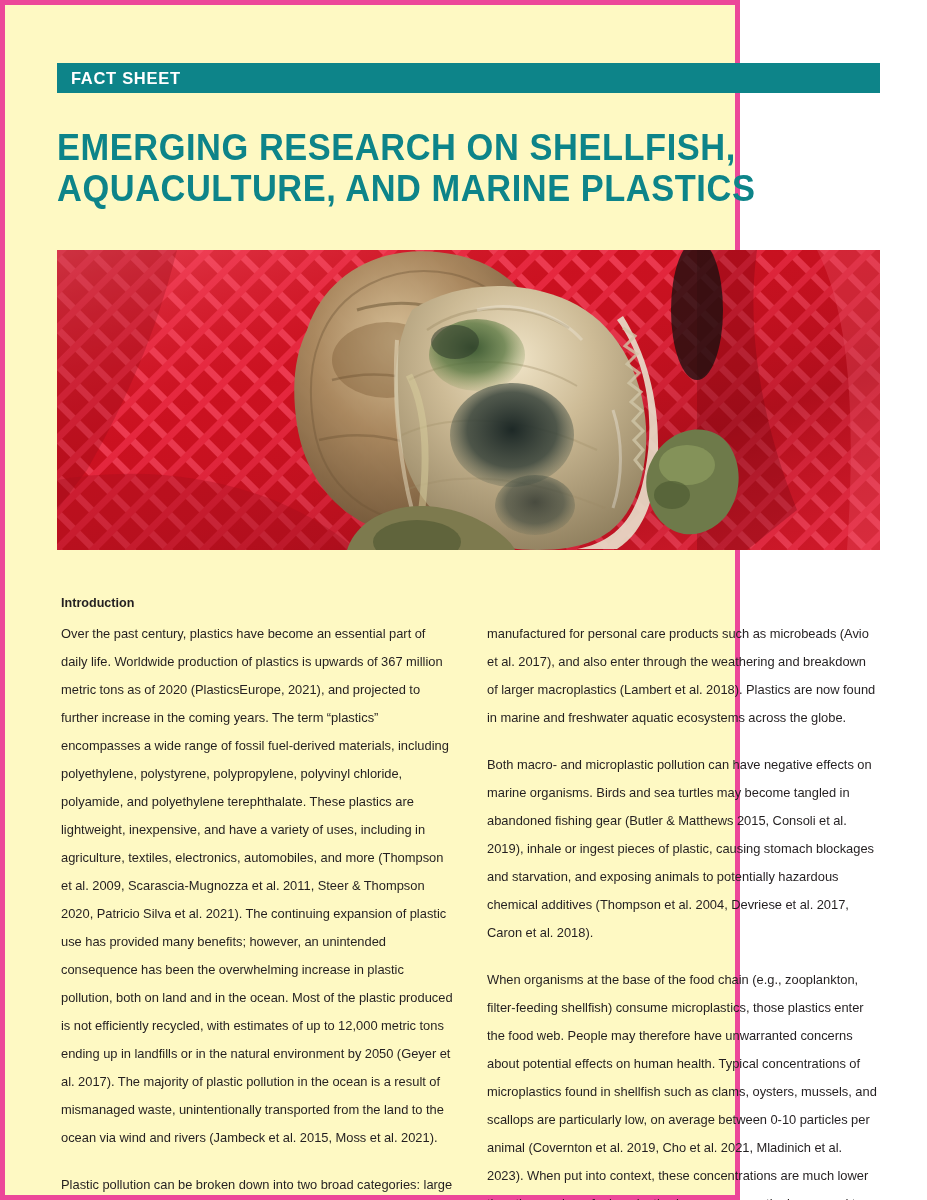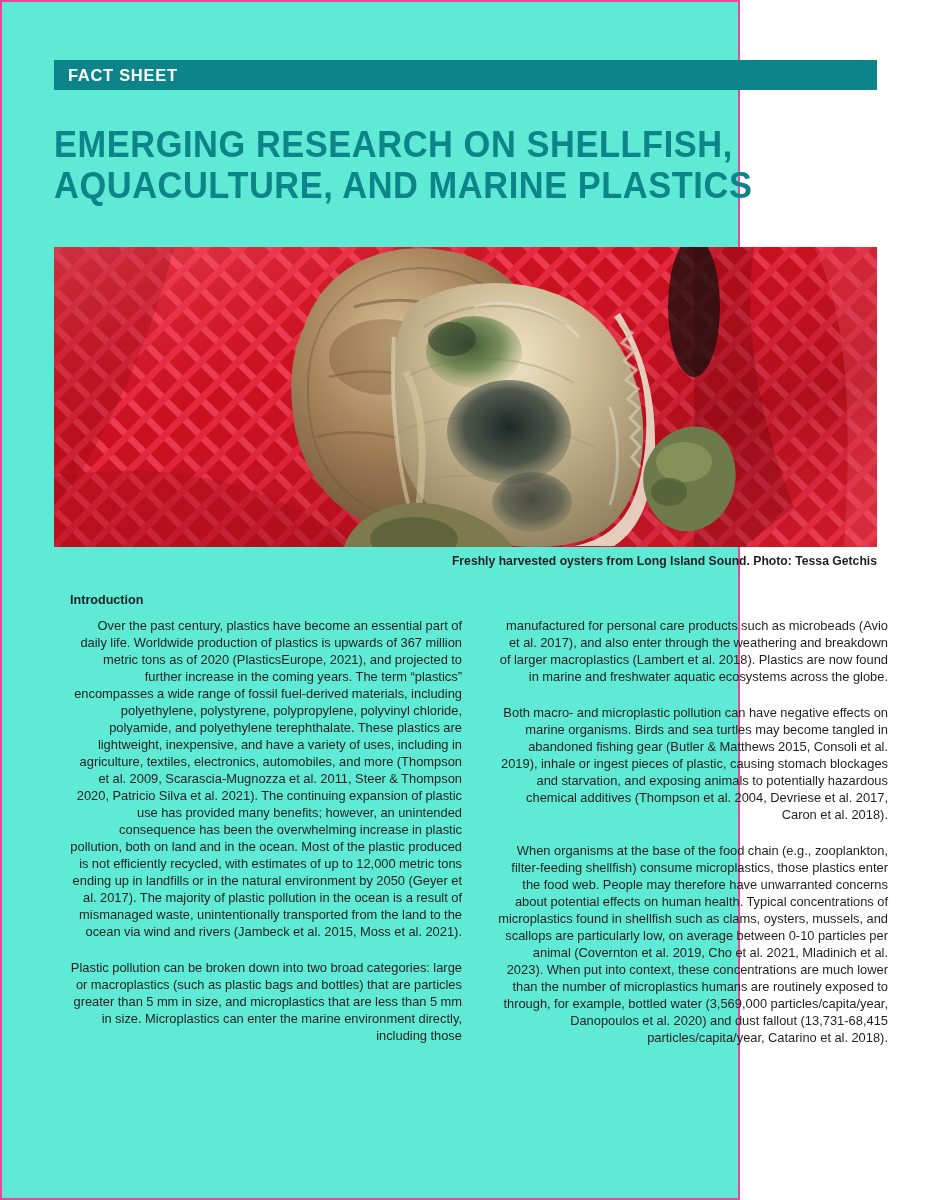--- a/index.html
+++ b/index.html
@@ -13,22 +13,22 @@
     font-family: "Liberation Sans", sans-serif;
     color: #231f20;
     position: relative;
     overflow: hidden;
   }
   .page {
     position: absolute;
     left: 0; top: 0;
     width: 740px;
     height: 1200px;
-    background: #5eead4;
-    border: 2px solid #ec4899;
+    background: #fef9c3;
+    border: 5px solid #ec4899;
     box-sizing: border-box;
   }
 
   
   .factsheet-bar {
     position: absolute;
     left: 52px;
     top: 58px;
     width: 823px;
     height: 30px;
@@ -95,44 +95,44 @@
     width: 823px;
     text-align: right;
     font-size: 12.2px;
     font-weight: bold;
     color: #231f20;
   }
 
   
   .body-area {
     position: absolute;
-    left: 68px;
+    left: 56px;
     top: 590px;
     width: 823px;
     height: 580px;
     display: flex;
     gap: 34px;
   }
   .column {
     width: 392px;
     flex: 0 0 392px;
   }
   .section-heading {
     font-size: 12.6px;
     font-weight: bold;
     color: #231f20;
     margin: 0 0 9px 0;
     line-height: 16px;
   }
   .para {
     font-size: 12.9px;
-    line-height: 17px;
+    line-height: 28px;
     color: #231f20;
     margin: 0 0 19px 0;
-    text-align: right;
+    text-align: left;
     word-spacing: -0.15px;
   }
   .para:last-child { margin-bottom: 9px; }
   .col-right { padding-top: 0; }
   .spacer-heading { height: 25px; }
 </style>
 </head>
 <body>
 
 <div class="page">
@@ -220,21 +220,20 @@
       <ellipse cx="615" cy="245" rx="18" ry="14" fill="#4e5c33" opacity="0.7"></ellipse>
 
       <path d="M290,300 C300,268 340,250 385,258 C430,266 455,292 458,300 Z" fill="#7d7a4e"></path>
       <ellipse cx="360" cy="292" rx="44" ry="22" fill="#4d5530" opacity="0.6"></ellipse>
 
       <path d="M420,60 C455,50 500,62 525,90" fill="none" stroke="#ffffff" stroke-width="3" opacity="0.25"></path>
       <path d="M556,160 C566,190 566,228 556,258" fill="none" stroke="#ffffff" stroke-width="3" opacity="0.3"></path>
     </svg>
   </div>
 
-  <div class="photo-caption">Freshly harvested oysters from Long Island Sound. Photo: Tessa Getchis</div>
 
   <div class="body-area">
     <div class="column col-left">
       <div class="section-heading">Introduction</div>
       <p class="para">Over the past century, plastics have become an essential part of daily life. Worldwide production of plastics is upwards of 367 million metric tons as of 2020 (PlasticsEurope, 2021), and projected to further increase in the coming years. The term “plastics” encompasses a wide range of fossil fuel-derived materials, including polyethylene, polystyrene, polypropylene, polyvinyl chloride, polyamide, and polyethylene terephthalate. These plastics are lightweight, inexpensive, and have a variety of uses, including in agriculture, textiles, electronics, automobiles, and more (Thompson et al. 2009, Scarascia-Mugnozza et al. 2011, Steer &amp; Thompson 2020, Patricio Silva et al. 2021). The continuing expansion of plastic use has provided many benefits; however, an unintended consequence has been the overwhelming increase in plastic pollution, both on land and in the ocean. Most of the plastic produced is not efficiently recycled, with estimates of up to 12,000 metric tons ending up in landfills or in the natural environment by 2050 (Geyer et al. 2017). The majority of plastic pollution in the ocean is a result of mismanaged waste, unintentionally transported from the land to the ocean via wind and rivers (Jambeck et al. 2015, Moss et al. 2021).</p>
       <p class="para">Plastic pollution can be broken down into two broad categories: large or macroplastics (such as plastic bags and bottles) that are particles greater than 5 mm in size, and microplastics that are less than 5 mm in size. Microplastics can enter the marine environment directly, including those</p>
     </div>
     <div class="column col-right">
       <div class="spacer-heading"></div>
       <p class="para">manufactured for personal care products such as microbeads (Avio et al. 2017), and also enter through the weathering and breakdown of larger macroplastics (Lambert et al. 2018). Plastics are now found in marine and freshwater aquatic ecosystems across the globe.</p>

